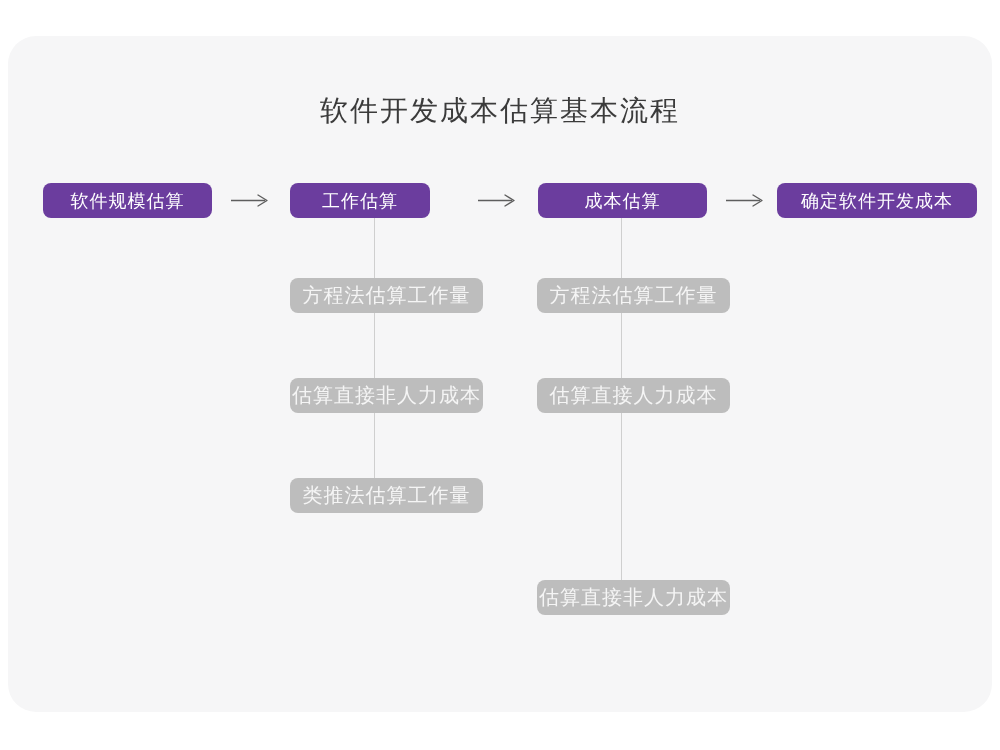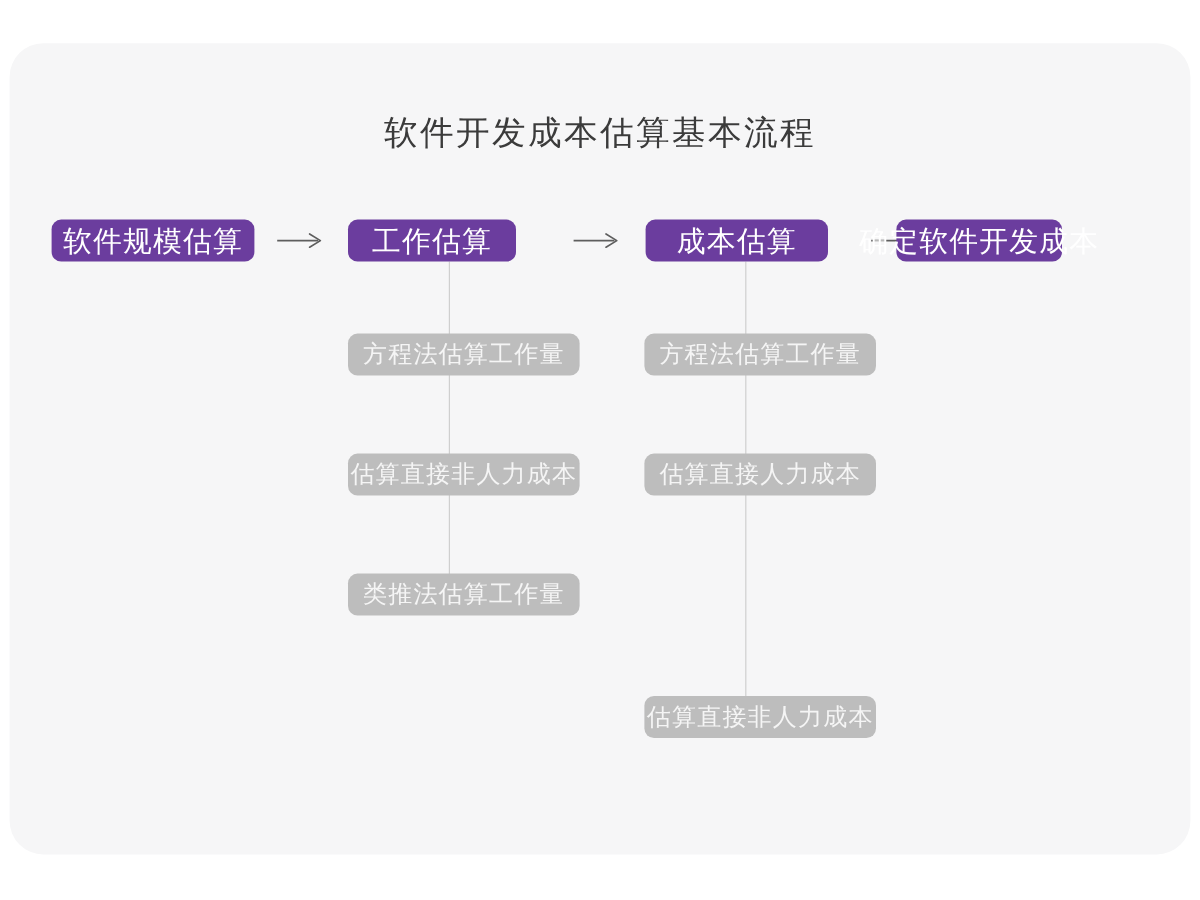--- a/index.html
+++ b/index.html
@@ -32,34 +32,34 @@
     color: #3B3B3B;
     line-height: 36px;
   }
   .node {
     position: absolute;
     height: 35px;
     border-radius: 8px;
     display: flex;
     align-items: center;
     justify-content: center;
-    font-size: 24px;
+    font-size: 18px;
     letter-spacing: 1px;
     z-index: 2;
     white-space: nowrap;
   }
   .main {
     background: #6B3D9E;
     color: #FFFFFF;
     top: 147px;                    
   }
   .m0 { left: 35px;  width: 169px; }   
   .m1 { left: 282px; width: 140px; }
-  .m2 { left: 530px; width: 152px; }
-  .m3 { left: 739px; width: 138px; }
+  .m2 { left: 530px; width: 169px; }
+  .m3 { left: 769px; width: 200px; }
   .sub {
     background: #BDBDBD;
     color: #F5F5F5;
     width: 193px;
     font-size: 20px;
   }
   .col-work { left: 282px; }
   .col-cost { left: 529px; }
   .r0 { top: 242px; }              
   .r1 { top: 342px; }

